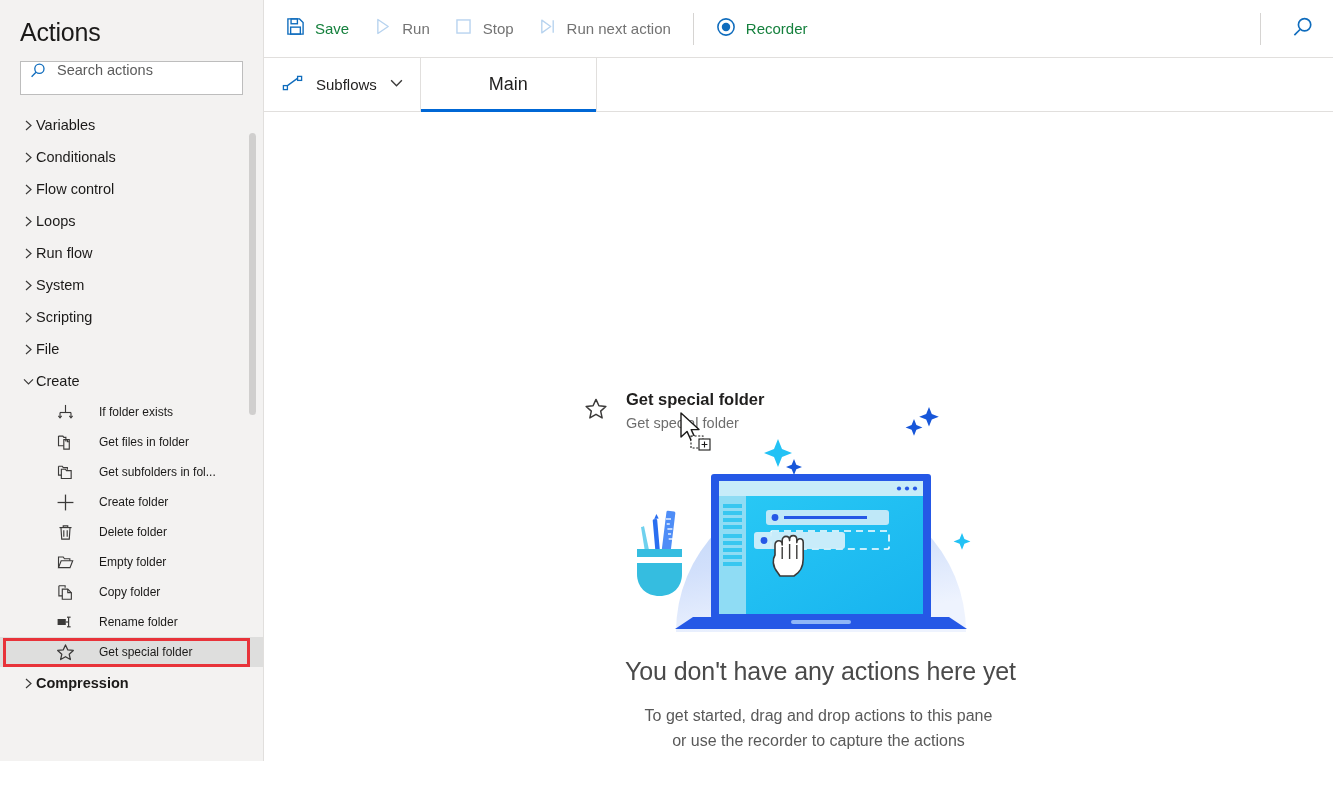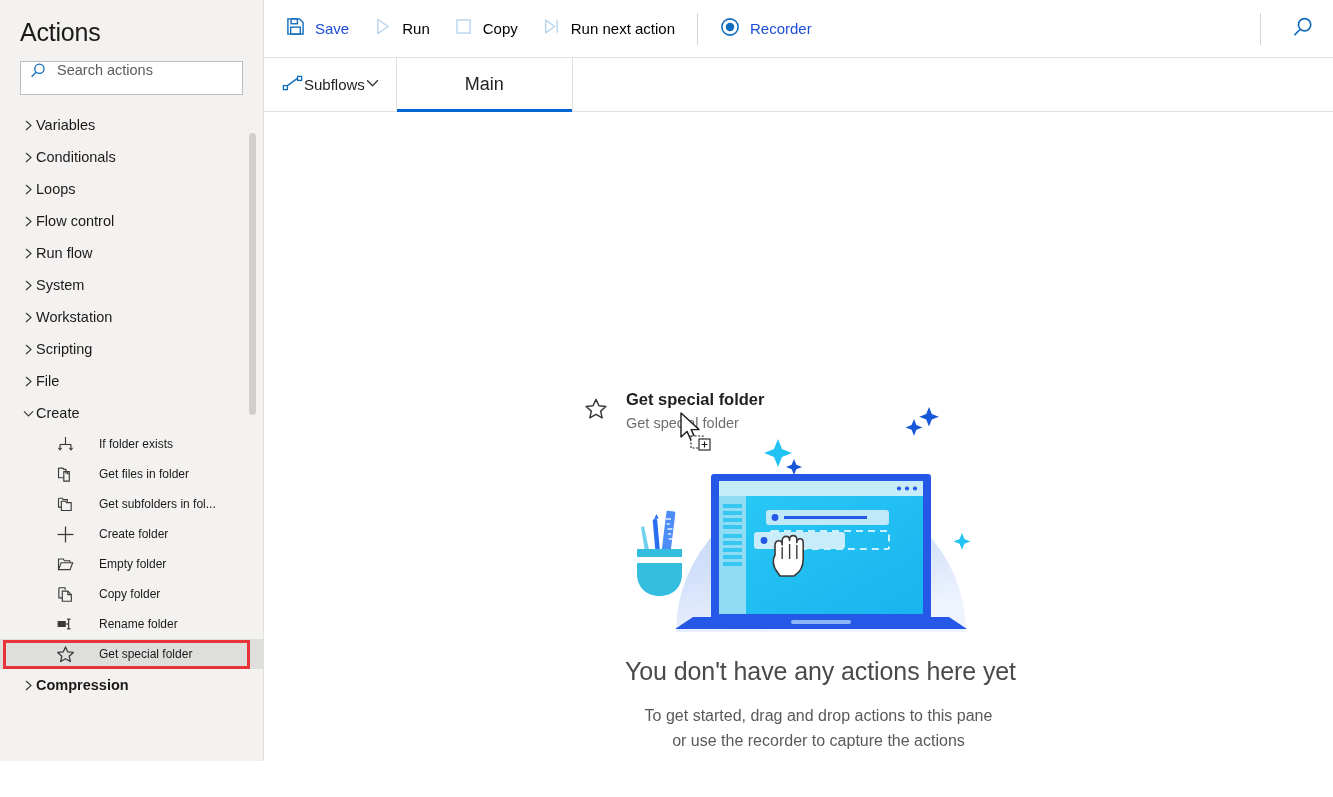--- a/index.html
+++ b/index.html
@@ -150,26 +150,26 @@
     align-items: center;
     height: 40px;
     padding: 0 12px;
     cursor: pointer;
     background: transparent;
     border: none;
     font-family: "Liberation Sans", sans-serif;
   }
   .tb-btn .lbl {
     font-size: 15px;
-    color: #1d4ed8;
+    color: #15803d;
     margin-left: 10px;
     white-space: nowrap;
   }
   .tb-btn.disabled { cursor: default; }
-  .tb-btn.disabled .lbl { color: #000000; }
+  .tb-btn.disabled .lbl { color: #737373; }
   .tb-sep {
     width: 1px;
     height: 32px;
     background: #d6d4d2;
     margin: 0 10px;
   }
   .tb-right {
     position: absolute;
     right: 0; top: 0;
     height: 58px;
@@ -189,20 +189,21 @@
     align-items: stretch;
     border-bottom: 1px solid #e1dfdd;
     background: #ffffff;
   }
   .subflows {
     display: flex;
     align-items: center;
     padding: 0 16px 0 18px;
     border-right: 1px solid #e1dfdd;
     cursor: pointer;
+    gap: 12px;
   }
   .subflows .lbl {
     font-size: 15px;
     color: #201f1e;
   }
   .tab {
     position: relative;
     width: 176px;
     display: flex;
     align-items: center;
@@ -319,53 +320,45 @@
             </svg>
         </span>
         <span class="glabel">Conditionals</span>
       </div>
       <div class="tree-group">
         <span class="chev">
           <svg width="11" height="11" viewBox="0 0 11 11">
               <path d="M3 1 L8 5.5 L3 10" stroke="#3b3a39" stroke-width="1.2" fill="none"></path>
             </svg>
         </span>
+        <span class="glabel">Flow control</span>
+      </div>
+      <div class="tree-group">
+        <span class="chev">
+          <svg width="11" height="11" viewBox="0 0 11 11">
+              <path d="M3 1 L8 5.5 L3 10" stroke="#3b3a39" stroke-width="1.2" fill="none"></path>
+            </svg>
+        </span>
         <span class="glabel">Loops</span>
       </div>
       <div class="tree-group">
         <span class="chev">
           <svg width="11" height="11" viewBox="0 0 11 11">
               <path d="M3 1 L8 5.5 L3 10" stroke="#3b3a39" stroke-width="1.2" fill="none"></path>
             </svg>
         </span>
-        <span class="glabel">Flow control</span>
-      </div>
-      <div class="tree-group">
-        <span class="chev">
-          <svg width="11" height="11" viewBox="0 0 11 11">
-              <path d="M3 1 L8 5.5 L3 10" stroke="#3b3a39" stroke-width="1.2" fill="none"></path>
-            </svg>
-        </span>
         <span class="glabel">Run flow</span>
       </div>
       <div class="tree-group">
         <span class="chev">
           <svg width="11" height="11" viewBox="0 0 11 11">
               <path d="M3 1 L8 5.5 L3 10" stroke="#3b3a39" stroke-width="1.2" fill="none"></path>
             </svg>
         </span>
         <span class="glabel">System</span>
-      </div>
-      <div class="tree-group">
-        <span class="chev">
-          <svg width="11" height="11" viewBox="0 0 11 11">
-              <path d="M3 1 L8 5.5 L3 10" stroke="#3b3a39" stroke-width="1.2" fill="none"></path>
-            </svg>
-        </span>
-        <span class="glabel">Workstation</span>
       </div>
       <div class="tree-group">
         <span class="chev">
           <svg width="11" height="11" viewBox="0 0 11 11">
               <path d="M3 1 L8 5.5 L3 10" stroke="#3b3a39" stroke-width="1.2" fill="none"></path>
             </svg>
         </span>
         <span class="glabel">Scripting</span>
       </div>
       <div class="tree-group">
@@ -426,20 +419,32 @@
       <div class="tree-item">
         <span class="ico">
           <svg width="19" height="19" viewBox="0 0 18 18" fill="none" stroke="#3b3a39" stroke-width="1.2">
             <path d="M9 1.5 V16.5"></path>
               <path d="M1.5 9 H16.5"></path>
           </svg>
         </span>
         <span class="ilabel">Create folder</span>
       </div>
 
+      <div class="tree-item">
+        <span class="ico">
+          <svg width="17" height="17" viewBox="0 0 18 18" fill="none" stroke="#3b3a39" stroke-width="1.2">
+            <path d="M2.6 3.8 H15.4"></path>
+            <path d="M6.6 3.8 V2 H11.4 V3.8"></path>
+            <path d="M4.2 3.8 L5 16 H13 L13.8 3.8"></path>
+            <path d="M7.2 6.6 V13.4"></path>
+              <path d="M10.8 6.6 V13.4"></path>
+          </svg>
+        </span>
+        <span class="ilabel">Delete folder</span>
+      </div>
 
       <div class="tree-item">
         <span class="ico">
           <svg width="17" height="17" viewBox="0 0 18 18" fill="none" stroke="#3b3a39" stroke-width="1.2">
             <path d="M1.6 14.4 V3.2 H6.6 L7.9 5 H13.6 V7.2"></path>
             <path d="M1.6 14.4 L4.4 7.2 H16.6 L13.8 14.4 Z"></path>
           </svg>
         </span>
         <span class="ilabel">Empty folder</span>
       </div>
@@ -516,21 +521,21 @@
         </span>
         <span class="lbl">Run</span>
       </div>
 
       <div class="tb-btn disabled">
         <span>
           <svg width="19" height="19" viewBox="0 0 18 18" fill="none" stroke="#b7d3ef" stroke-width="1.3">
             <rect x="2.8" y="2.8" width="12.4" height="12.4"></rect>
           </svg>
         </span>
-        <span class="lbl">Copy</span>
+        <span class="lbl">Stop</span>
       </div>
 
       <div class="tb-btn disabled">
         <span>
           <svg width="19" height="19" viewBox="0 0 18 18" fill="none" stroke="#b7d3ef" stroke-width="1.3" stroke-linejoin="round">
             <path d="M3.6 3 L12 9 L3.6 15 Z"></path>
             <path d="M14.4 3 V15"></path>
           </svg>
         </span>
         <span class="lbl">Run next action</span>

